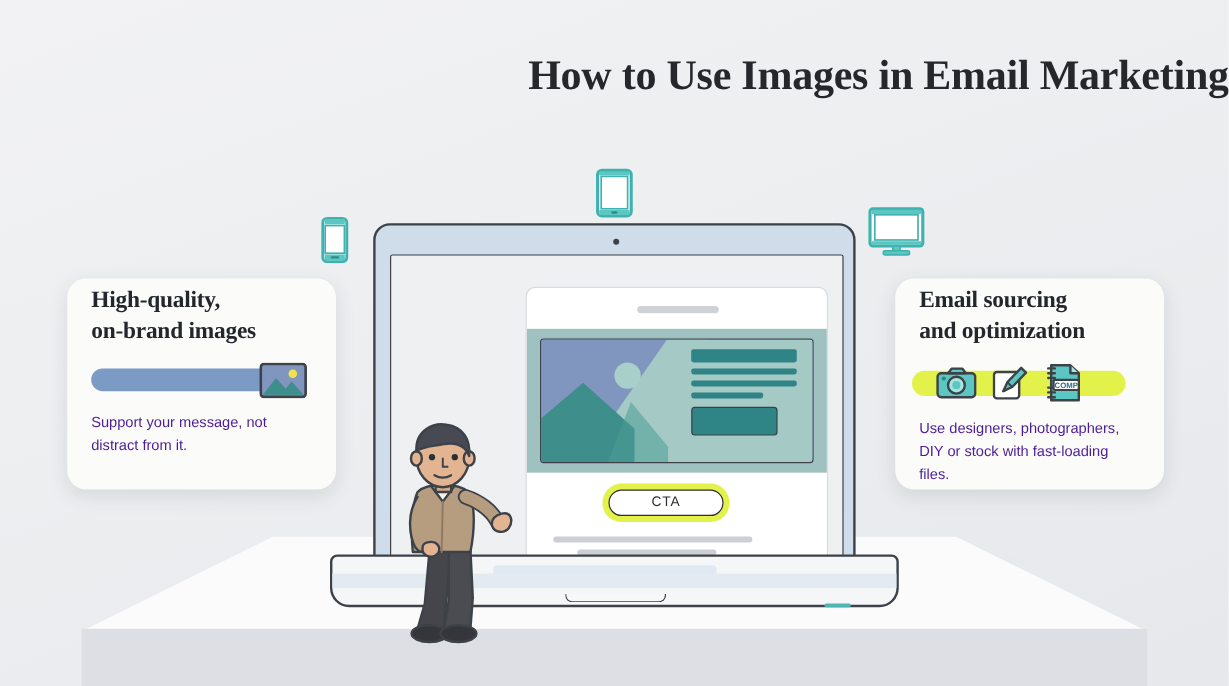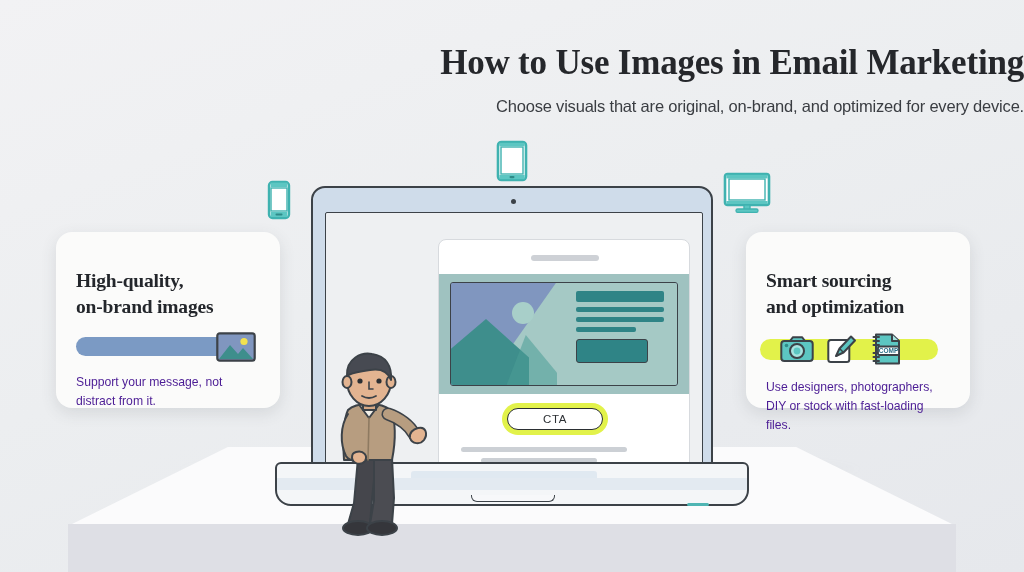--- a/index.html
+++ b/index.html
@@ -184,21 +184,21 @@
 
   
   #person { position: absolute; left: 318px; top: 348px; width: 112px; height: 196px; }
 
   
   .card {
     position: absolute;
     background: #fbfbfa;
     border-radius: 16px;
     box-shadow: 0 5px 16px rgba(60,66,80,0.13);
-    padding: 36px 20px 20px 20px;
+    padding: 6px 20px 20px 20px;
   }
   #card-left { left: 56px; top: 232px; width: 224px; height: 176px; }
   #card-right { left: 746px; top: 232px; width: 224px; height: 176px; }
   .card h3 {
     font-family: "Liberation Serif", serif;
     font-weight: bold;
     font-size: 19.5px;
     line-height: 1.32;
     color: #23262b;
     letter-spacing: -0.2px;
@@ -237,21 +237,20 @@
     display: flex; gap: 13px; align-items: center;
   }
 </style>
 </head>
 <body>
 
 <div id="stage">
 
   <div id="header">
     <div id="title">How to Use Images in Email Marketing</div>
-    <div id="subtitle">Choose visuals that are original, on-brand, and optimized for every device.</div>
   </div>
 
   <div class="platform-shadow"></div>
   <div class="platform-top"></div>
   <div class="platform-front"></div>
 
   <div class="dev" style="left:267px; top:180px;">
     <svg width="24" height="40" viewBox="0 0 24 40">
       <rect x="2" y="2" width="20" height="36" rx="3.5" fill="#ffffff" stroke="#3fb2b0" stroke-width="2.4"></rect>
       <rect x="4" y="8" width="16" height="23" fill="#ffffff" stroke="#3fb2b0" stroke-width="1.4"></rect>
@@ -381,21 +380,21 @@
           <circle cx="28" cy="9.5" r="3.6" fill="#f2e14f"></circle>
           <path d="M3 27 L14 13 L22 22 L27 16 L37 27 Z" fill="#3e8e8c"></path>
         </svg>
       </div>
     </div>
     <p>Support your message, not
 distract from it.</p>
   </div>
 
   <div class="card" id="card-right">
-    <h3>Smart sourcing
+    <h3>Email sourcing
 and optimization</h3>
     <div class="hl-right">
       <div class="bar"></div>
       <div class="icons">
 
         <span>
           <svg width="34" height="28" viewBox="0 0 34 28">
             <rect x="1.3" y="6" width="31.4" height="20" rx="3" fill="#5cc6c2" stroke="#3c4248" stroke-width="2"></rect>
             <path d="M10 6 L13 2.2 L22 2.2 L25 6 Z" fill="#5cc6c2" stroke="#3c4248" stroke-width="2" stroke-linejoin="round"></path>
             <circle cx="17" cy="16" r="7" fill="#a8e4e0" stroke="#3c4248" stroke-width="2"></circle>

